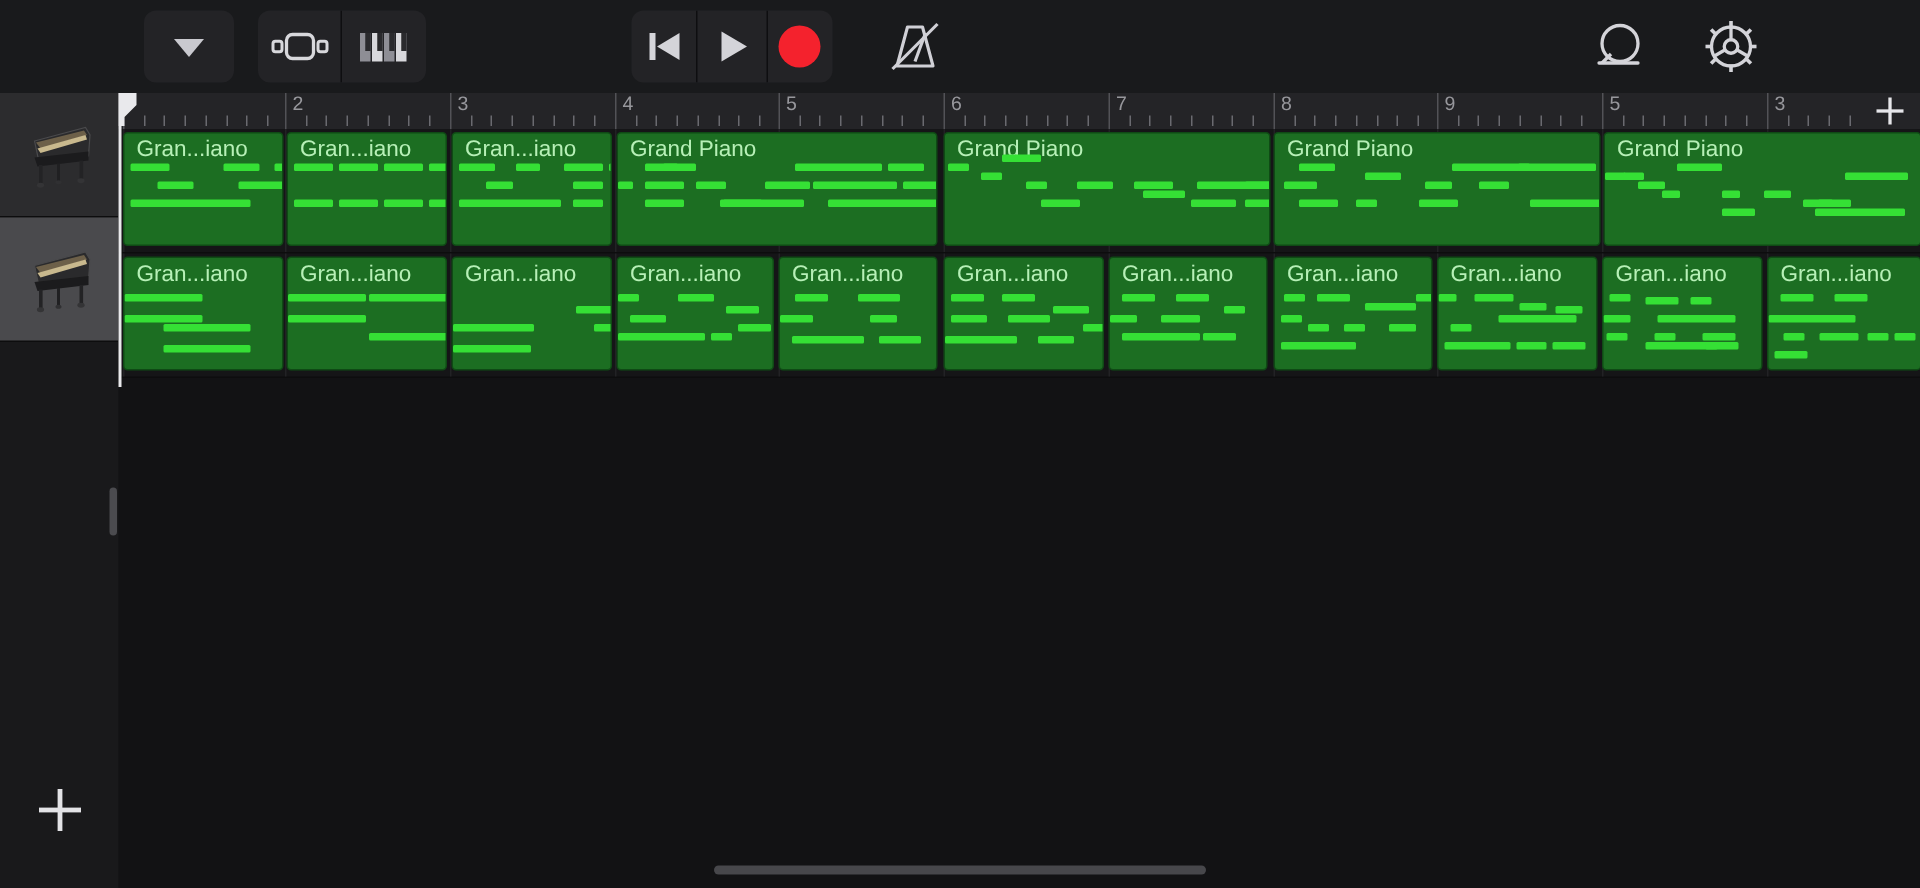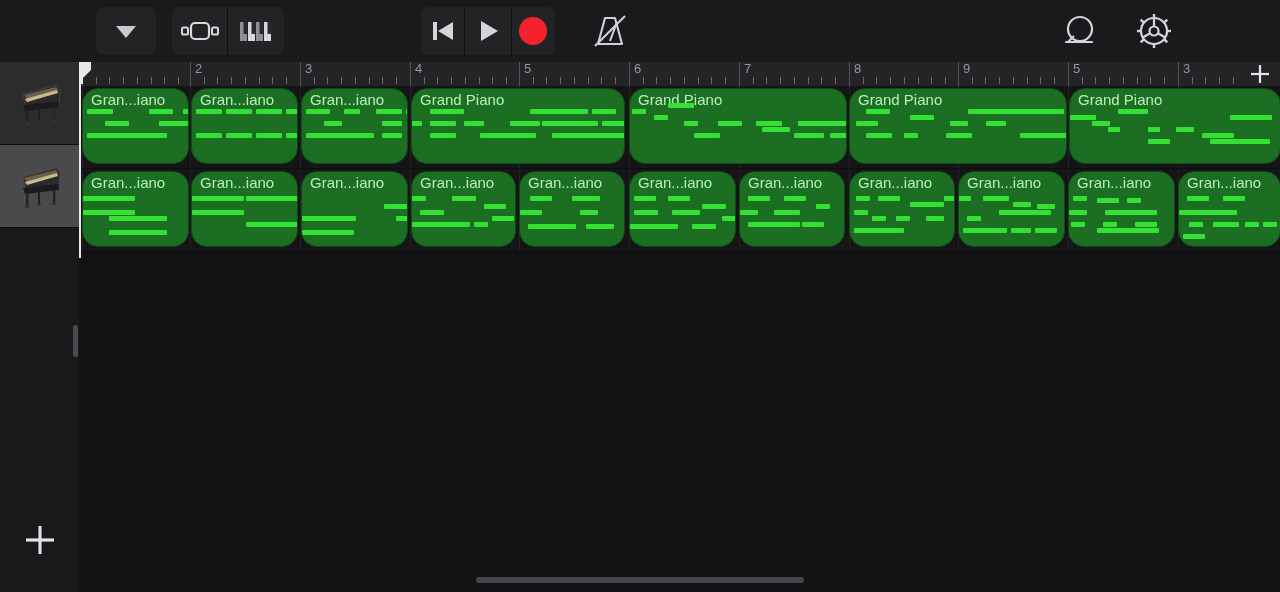--- a/index.html
+++ b/index.html
@@ -80,21 +80,21 @@
     position: absolute; left: 79px; top: 86px; width: 1201px; height: 506px;
     background: #121214; overflow: hidden;
   }
   .lane {
     position: absolute; left: 0; width: 1201px; height: 83px;
     background: #151517; border-bottom: 1px solid #0d0d0e;
   }
   .gridline { position: absolute; top: 0; width: 1px; height: 100%; background: #222225; }
 
   .region {
-    position: absolute; border-radius: 16px; overflow: hidden;
+    position: absolute; border-radius: 3px; overflow: hidden;
     background: #1c6e22;
     border: 1px solid #0f4a15;
     cursor: pointer;
   }
   .region-label {
     position: absolute; left: 8px; top: 2px;
     font-size: 15px; color: #b7f0b7; white-space: nowrap;
     pointer-events: none;
   }
   .note {

